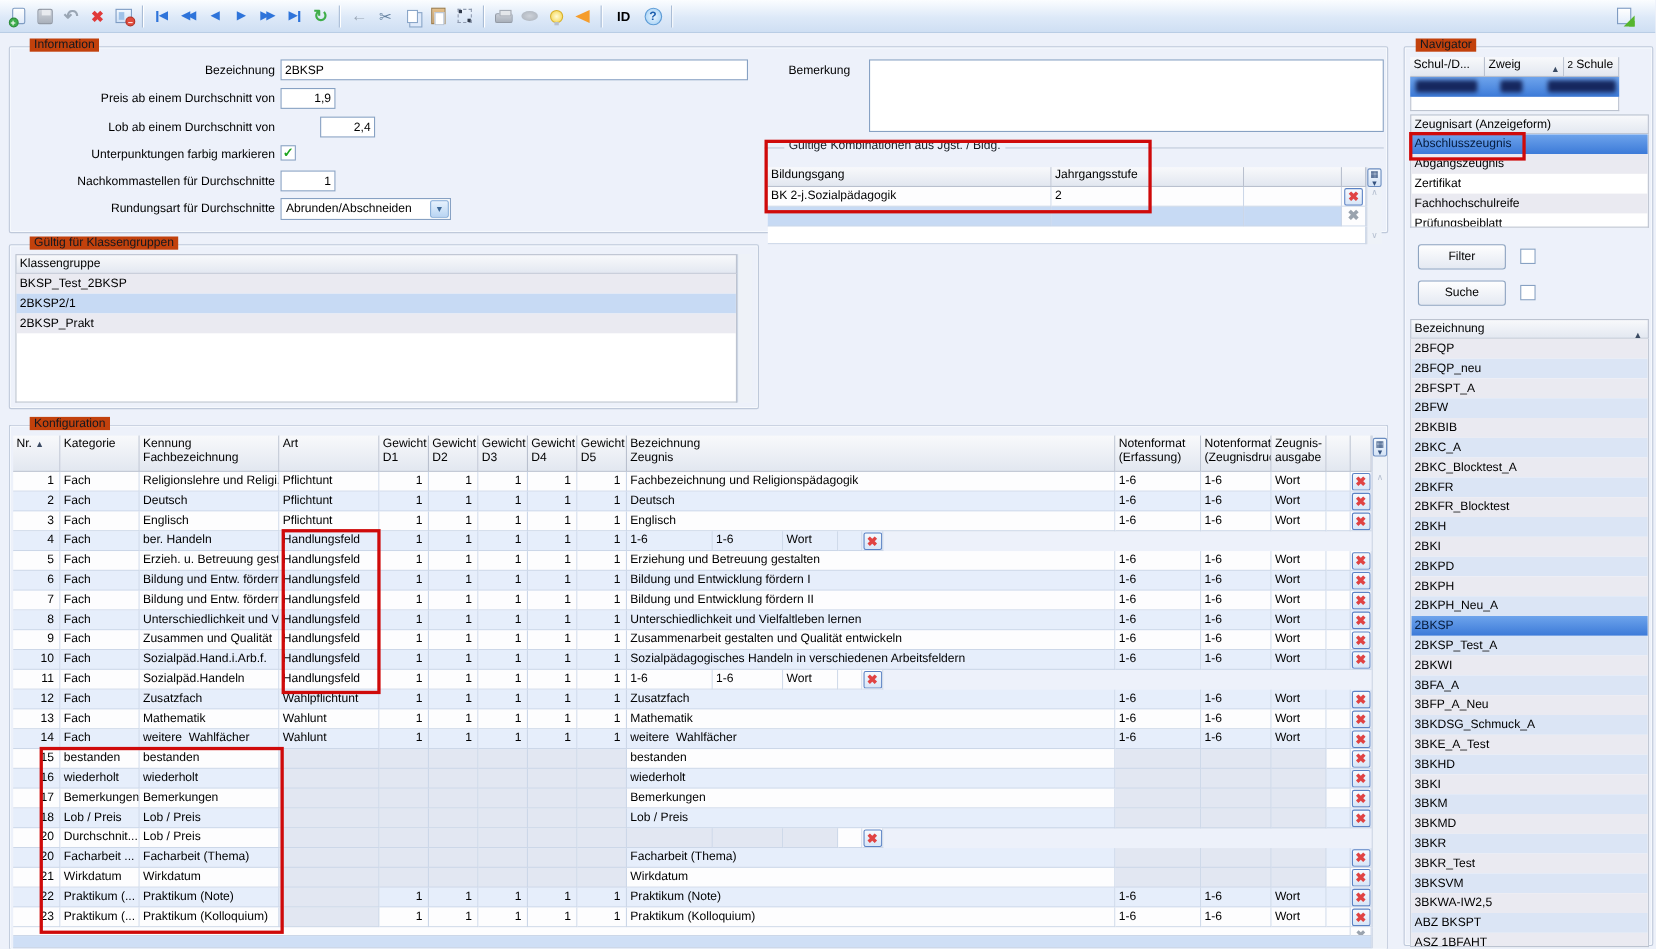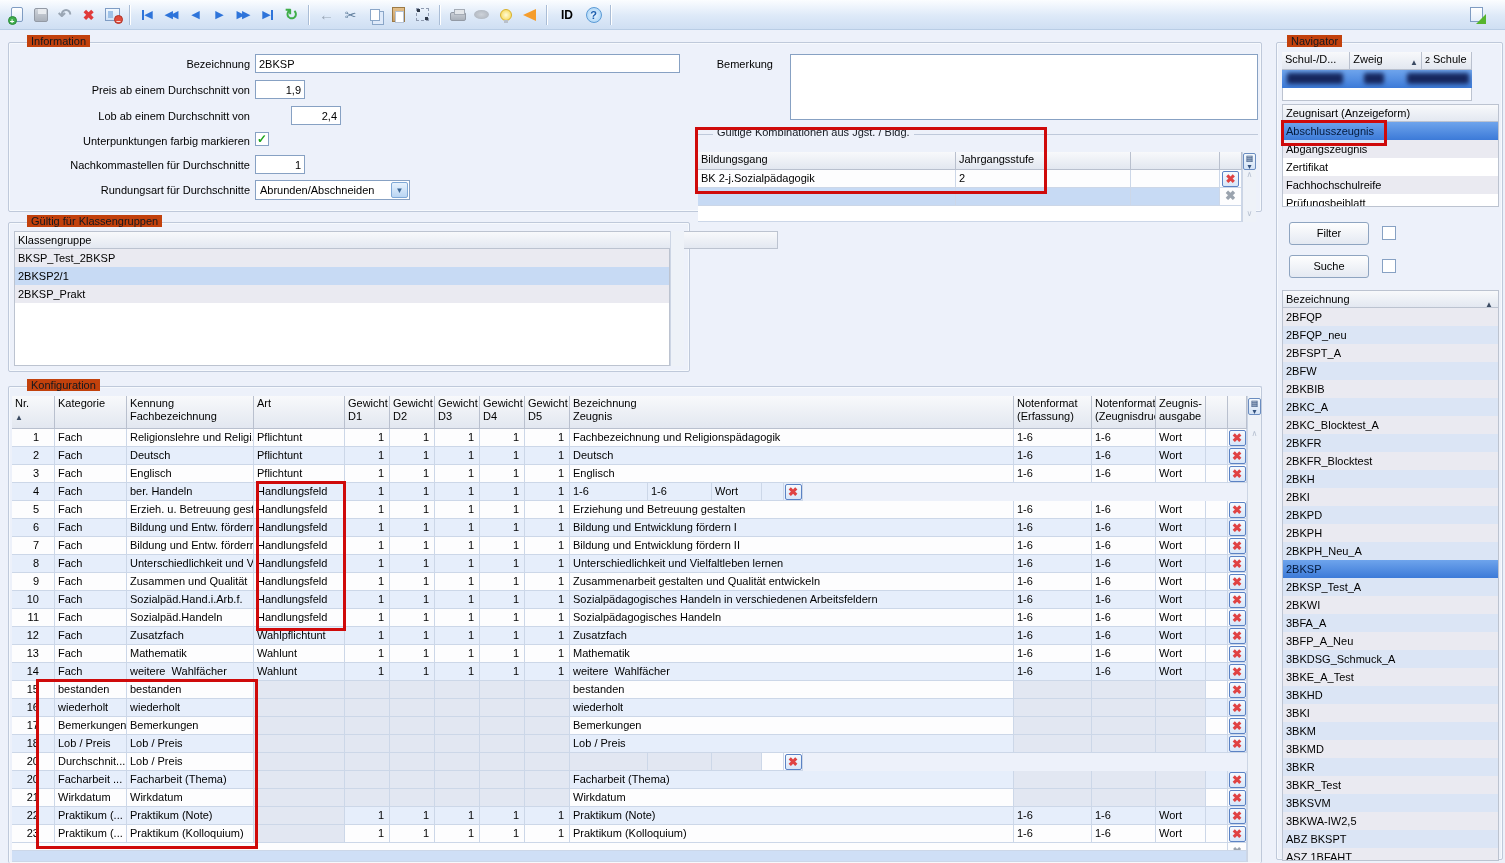--- a/index.html
+++ b/index.html
@@ -77,21 +77,21 @@
   .sortglyph{font-size:8px;color:#3a4a62}
 
   
   .trow{display:flex;height:18px}
   .cell{border-right:1px solid #ccd7e8;border-bottom:1px solid #ccd7e8;height:18px;line-height:17px;
         padding:0 3px;white-space:pre;overflow:hidden;background:#fdfdfe}
   .trow.alt .cell{background:#e6eefb}
   .cell.muted{background:#e2e7f2 !important}
   .hcell{background:linear-gradient(#f8f9fb,#e2e7f0);border-right:1px solid #b9c0ce;border-bottom:1px solid #b9c0ce;
         padding:1px 3px;white-space:pre-line;line-height:13px;overflow:hidden}
-  .c-nr{width:43px;text-align:right;padding-right:15px}
+  .c-nr{width:43px;text-align:right;padding-right:5px}
   .c-kat{width:72px}
   .c-ken{width:127px}
   .c-art{width:91px}
   .c-d{width:45px;text-align:right;padding-right:5px}
   .c-bez{width:444px}
   .c-nf1{width:78px}
   .c-nf2{width:64px}
   .c-aus{width:50px}
   .c-blank{width:22px}
   .c-del{width:19px;padding:0;text-align:center;background:#fdfdfe}
@@ -260,21 +260,21 @@
   </div>
   <div class="trow">
     <div class="cell" style="width:544px;background:#fff;border-right:1px solid #ccd7e8;height:16px"></div>
     <div class="sbar" style="width:14px;height:16px;line-height:16px">∨</div>
   </div>
 </div>
 
 <div class="group" style="left:8px;top:222px;width:682px;height:150px">
   <span class="gtitle">Gültig für Klassengruppen</span>
 </div>
-<div class="lsthead" style="position:absolute;left:14px;top:231px;width:764px">Klassengruppe</div>
+<div class="lsthead" style="position:absolute;left:14px;top:231px;width:656px">Klassengruppe</div>
 <div class="lstbox" style="left:14px;top:249px;width:656px;height:117px;border-top:none">
   <div id="klassen-rows">
       <div class="lrow a0">BKSP_Test_2BKSP</div>
       <div class="lrow selpassive">2BKSP2/1</div>
       <div class="lrow a0">2BKSP_Prakt</div>
     </div>
 </div>
 <div class="sbar" style="position:absolute;left:670px;top:231px;width:14px;height:135px"></div>
 
 <div class="group" style="left:8px;top:386px;width:1254px;height:477px;border-bottom:none">
@@ -485,21 +485,20 @@
         <div class="trow">
           <div class="cell c-nr">11</div>
           <div class="cell c-kat">Fach</div>
           <div class="cell c-ken">Sozialpäd.Handeln</div>
           <div class="cell c-art">Handlungsfeld</div>
           <div class="cell c-d">1</div>
           <div class="cell c-d">1</div>
           <div class="cell c-d">1</div>
           <div class="cell c-d">1</div>
           <div class="cell c-d">1</div>
-          <div class="cell c-bez">Sozialpädagogisches Handeln</div>
           <div class="cell c-nf1">1-6</div>
           <div class="cell c-nf2">1-6</div>
           <div class="cell c-aus">Wort</div>
           <div class="cell c-blank"></div>
           <div class="cell c-del"><span class="xred">✖</span></div>
         </div>
         <div class="trow alt">
           <div class="cell c-nr">12</div>
           <div class="cell c-kat">Fach</div>
           <div class="cell c-ken">Zusatzfach</div>

